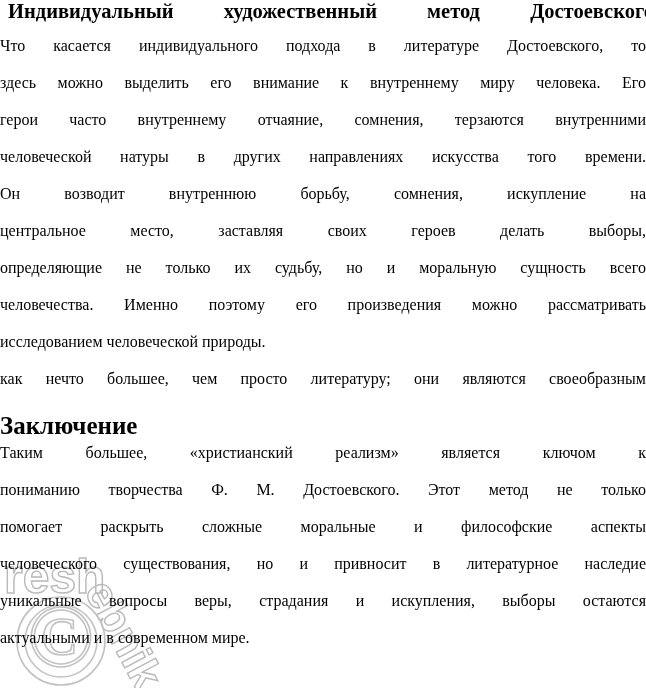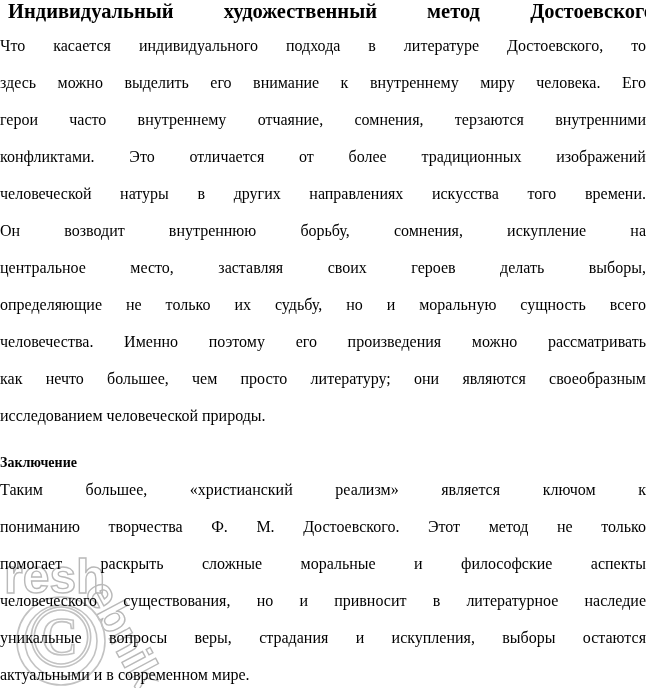--- a/index.html
+++ b/index.html
@@ -67,21 +67,21 @@
     align-items: baseline;
     width: 646px;
     height: 37px;
     font-weight: bold;
     font-size: 20.5px;
     margin-left: 8px;
   }
   h2.doc-subtitle {
     margin: 0;
     padding: 0;
-    font-size: 14px;
+    font-size: 25px;
     line-height: 37px;
     font-weight: bold;
     text-align: left;
   }
   
   .pline {
     display: flex;
     justify-content: space-between;
     width: 646px;
     height: 37px;
@@ -121,30 +121,29 @@
       <span class="tw">Индивидуальный</span>
       <span class="tw">художественный</span>
       <span class="tw">метод</span>
       <span class="tw">Достоевского</span>
     </div>
 
     <div>
       <div class="pline"><span class="w">Что</span><span class="w">касается</span><span class="w">индивидуального</span><span class="w">подхода</span><span class="w">в</span><span class="w">литературе</span><span class="w">Достоевского,</span><span class="w">то</span></div>
       <div class="pline"><span class="w">здесь</span><span class="w">можно</span><span class="w">выделить</span><span class="w">его</span><span class="w">внимание</span><span class="w">к</span><span class="w">внутреннему</span><span class="w">миру</span><span class="w">человека.</span><span class="w">Его</span></div>
       <div class="pline"><span class="w">герои</span><span class="w">часто</span><span class="w">внутреннему</span><span class="w">отчаяние,</span><span class="w">сомнения,</span><span class="w">терзаются</span><span class="w">внутренними</span></div>
-      <div class="pline"><span class="w">конфликтами.</span><span class="w">Это</span><span class="w">отличается</span><span class="w">от</span><span class="w">более</span><span class="w">традиционных</span><span class="w">изображений</span></div>
       <div class="pline"><span class="w">человеческой</span><span class="w">натуры</span><span class="w">в</span><span class="w">других</span><span class="w">направлениях</span><span class="w">искусства</span><span class="w">того</span><span class="w">времени.</span></div>
       <div class="pline"><span class="w">Он</span><span class="w">возводит</span><span class="w">внутреннюю</span><span class="w">борьбу,</span><span class="w">сомнения,</span><span class="w">искупление</span><span class="w">на</span></div>
       <div class="pline"><span class="w">центральное</span><span class="w">место,</span><span class="w">заставляя</span><span class="w">своих</span><span class="w">героев</span><span class="w">делать</span><span class="w">выборы,</span></div>
       <div class="pline"><span class="w">определяющие</span><span class="w">не</span><span class="w">только</span><span class="w">их</span><span class="w">судьбу,</span><span class="w">но</span><span class="w">и</span><span class="w">моральную</span><span class="w">сущность</span><span class="w">всего</span></div>
       <div class="pline"><span class="w">человечества.</span><span class="w">Именно</span><span class="w">поэтому</span><span class="w">его</span><span class="w">произведения</span><span class="w">можно</span><span class="w">рассматривать</span></div>
-      <div class="pline"><span class="w">как</span><span class="w">нечто</span><span class="w">большее,</span><span class="w">чем</span><span class="w">просто</span><span class="w">литературу;</span><span class="w">они</span><span class="w">являются</span><span class="w">своеобразным</span></div>
       <div class="pline last">
         <span class="w">исследованием человеческой природы.</span>
       </div>
+      <div class="pline"><span class="w">как</span><span class="w">нечто</span><span class="w">большее,</span><span class="w">чем</span><span class="w">просто</span><span class="w">литературу;</span><span class="w">они</span><span class="w">являются</span><span class="w">своеобразным</span></div>
     </div>
 
     <h2 class="doc-subtitle">Заключение</h2>
 
     <div>
       <div class="pline"><span class="w">Таким</span><span class="w">большее,</span><span class="w">«христианский</span><span class="w">реализм»</span><span class="w">является</span><span class="w">ключом</span><span class="w">к</span></div>
       <div class="pline"><span class="w">пониманию</span><span class="w">творчества</span><span class="w">Ф.</span><span class="w">М.</span><span class="w">Достоевского.</span><span class="w">Этот</span><span class="w">метод</span><span class="w">не</span><span class="w">только</span></div>
       <div class="pline"><span class="w">помогает</span><span class="w">раскрыть</span><span class="w">сложные</span><span class="w">моральные</span><span class="w">и</span><span class="w">философские</span><span class="w">аспекты</span></div>
       <div class="pline"><span class="w">человеческого</span><span class="w">существования,</span><span class="w">но</span><span class="w">и</span><span class="w">привносит</span><span class="w">в</span><span class="w">литературное</span><span class="w">наследие</span></div>
       <div class="pline"><span class="w">уникальные</span><span class="w">вопросы</span><span class="w">веры,</span><span class="w">страдания</span><span class="w">и</span><span class="w">искупления,</span><span class="w">выборы</span><span class="w">остаются</span></div>

